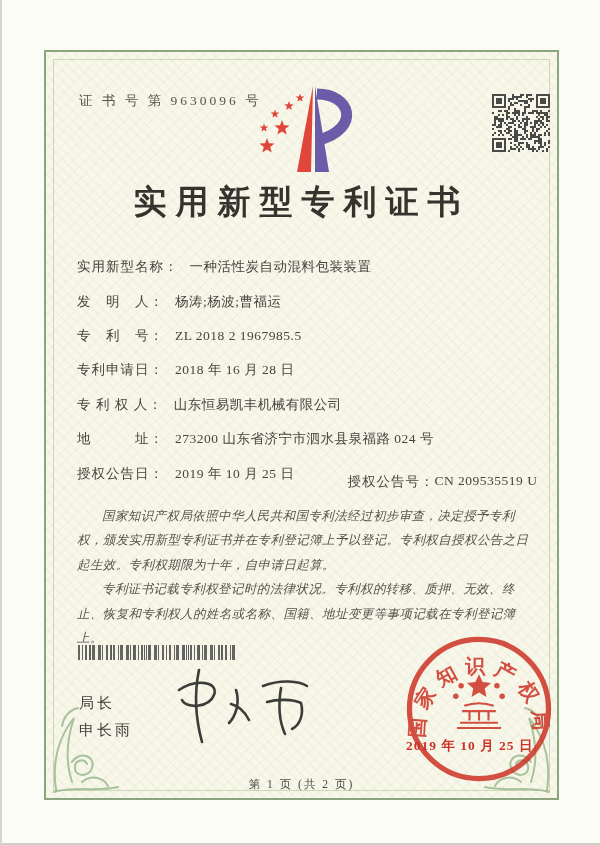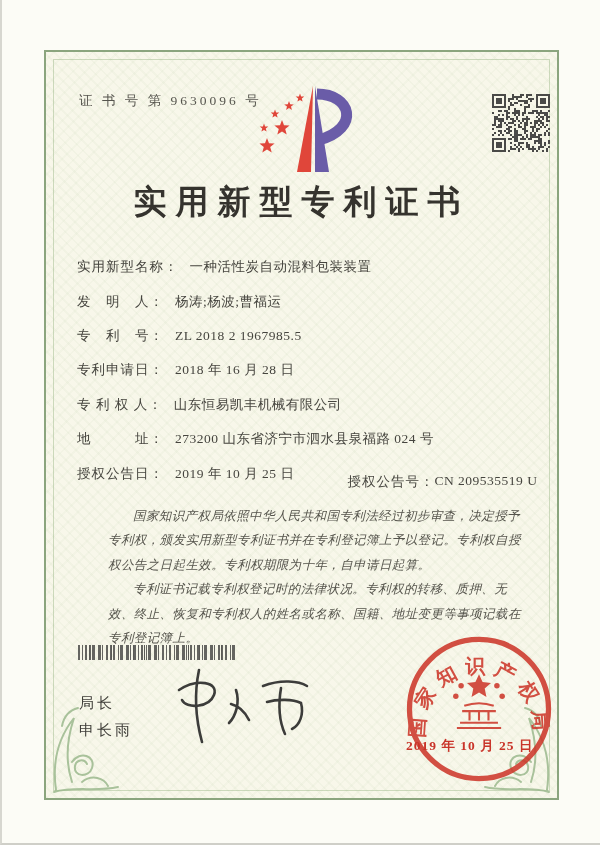--- a/index.html
+++ b/index.html
@@ -47,21 +47,21 @@
   .fields { position: absolute; left: 31px; top: 198px; width: 462px; }
   .f-row { height: 34.4px; display: flex; align-items: center; font-size: 13.5px; color: #46453f; gap: 11px; }
   .f-label { white-space: pre; letter-spacing: 1px; }
   .f-value { letter-spacing: 0.5px; }
   .auth-pair2 { margin-left: 42px; display: flex; margin-top: 17px; }
   .paragraphs {
     position: absolute; left: 31px; top: 452px; width: 455px;
     font-size: 12.5px; line-height: 1.95; color: #55544c;
     font-style: italic;
   }
-  .paragraphs p { text-indent: 2em; letter-spacing: 0.4px; margin-left: 31px; }
+  .paragraphs p { text-indent: 2em; letter-spacing: 0.4px; }
   .barcode {
     position: absolute; left: 32px; top: 593px;
     width: 158px; height: 15px;
     background:
       repeating-linear-gradient(90deg, #4c4c4a 0 1px, transparent 1px 4px),
       repeating-linear-gradient(90deg, #4c4c4a 0 2px, transparent 2px 7px),
       repeating-linear-gradient(90deg, #3f3f3d 0 1px, transparent 1px 11px);
     opacity: 0.85;
   }
   .officer {
@@ -510,15 +510,16 @@
               <path d="M66 77 V 86 M75 77 V 86 M84 77 V 86"></path>
               <path d="M57 88 H 93"></path>
               <path d="M54 93 H 96"></path>
             </g>
           </g>
         </g>
       </svg>
       <div class="seal-date">2019 年 10 月 25 日</div>
     </div>
 
+    <div class="page-no">第 1 页 (共 2 页)</div>
   </div>
 
 </div>
 
 </body></html>

